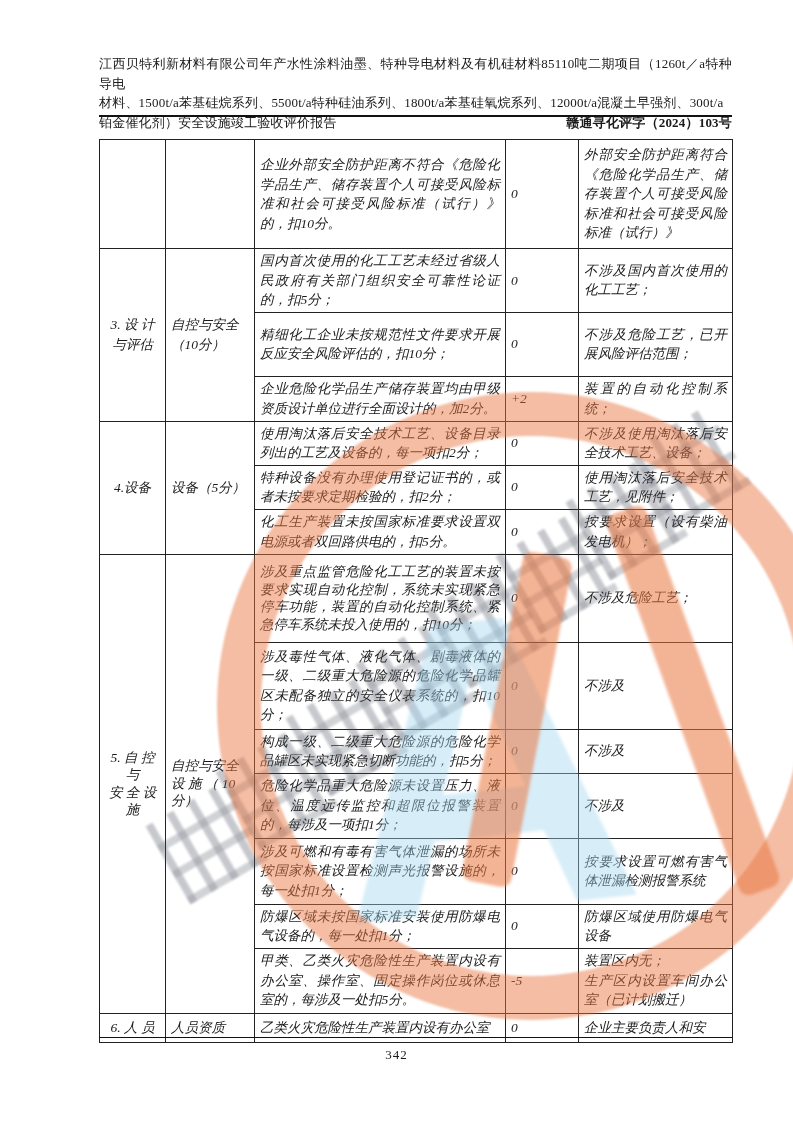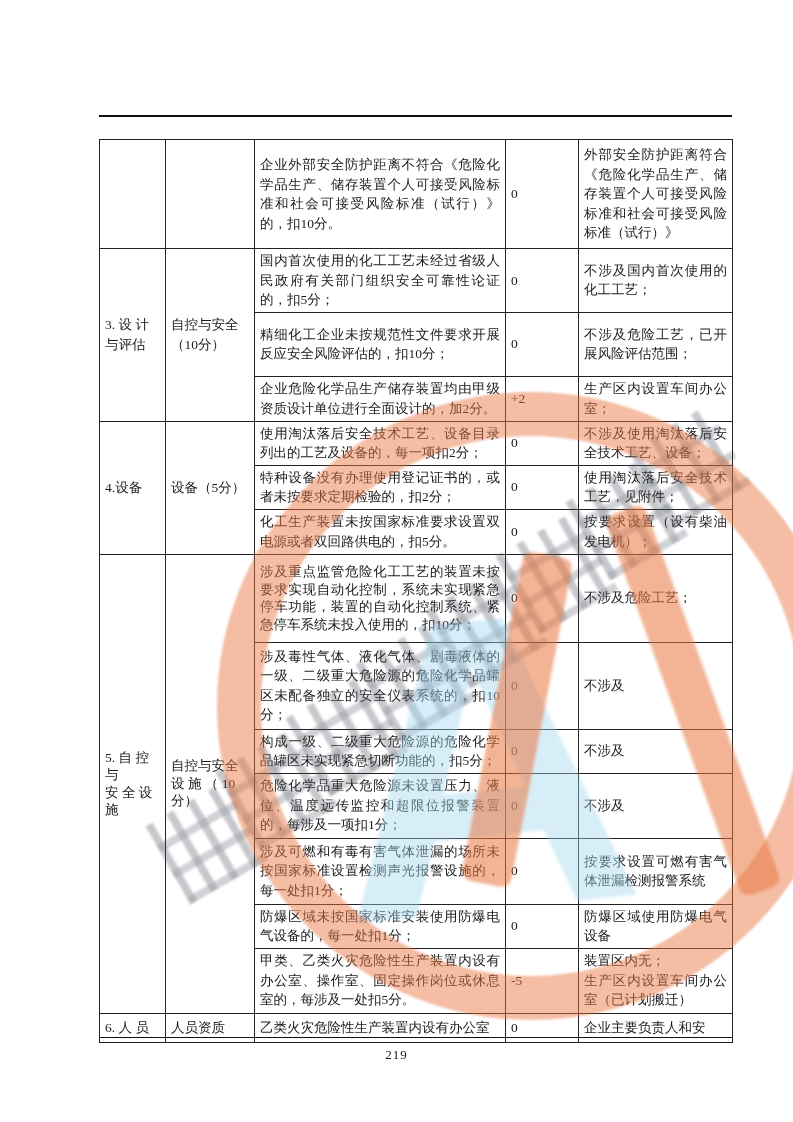--- a/index.html
+++ b/index.html
@@ -14,27 +14,27 @@
     position:absolute;left:99px;top:54px;width:633px;
     font-size:13px;line-height:19.5px;letter-spacing:.2px;text-align:justify;
   }
   .hdr-line{display:block;}
   .hdr-line3{display:flex;justify-content:space-between;align-items:flex-end;}
   .docnum{font-weight:bold;white-space:nowrap;}
   .hdr-rule{position:absolute;left:99px;top:115px;width:633px;border-top:2px solid #111;}
   
   table.doc{
     position:absolute;left:99px;top:139px;width:633px;
-    border-collapse:collapse;table-layout:fixed;
+    border-collapse:collapse;table-layout:fixed;font-style:italic;
   }
   table.doc td{
     border:1px solid #222;font-size:13.5px;line-height:19.5px;
     padding:2px 5px;vertical-align:middle;overflow:hidden;word-break:break-all;
   }
-  td.c1{text-align:left;white-space:pre-line;padding-left:6px;margin-top:12px;}
+  td.c1{text-align:center;white-space:pre-line;padding-left:6px;margin-top:12px;}
   td.c2{text-align:left;white-space:pre-line;padding-left:6px;}
   td.c3{text-align:justify;text-align-last:left;}
   td.c4{padding-left:9px;}
   td.c5{text-align:justify;text-align-last:left;white-space:pre-line;}
   tr.tight td{line-height:17.5px;}
   .tbl-end{position:absolute;left:99px;top:1037px;width:633px;border-top:1.6px solid #111;}
   
   .pagenum{position:absolute;top:1047px;left:0;width:793px;text-align:center;font-size:13px;letter-spacing:1px;}
   
   .watermark{position:absolute;inset:0;pointer-events:none;z-index:6;}
@@ -61,20 +61,28 @@
     background-image:
       repeating-linear-gradient(90deg, rgba(70,76,90,.55) 0 8px, transparent 8px 24px),
       repeating-linear-gradient(0deg,  rgba(70,76,90,.45) 0 8px, transparent 8px 30px);
   }
 </style>
 </head>
 <body>
 
 <div class="page">
 
+  <div class="hdr">
+    <span class="hdr-line">江西贝特利新材料有限公司年产水性涂料油墨、特种导电材料及有机硅材料85110吨二期项目（1260t／a特种导电</span>
+    <span class="hdr-line">材料、1500t/a苯基硅烷系列、5500t/a特种硅油系列、1800t/a苯基硅氧烷系列、12000t/a混凝土早强剂、300t/a</span>
+    <span class="hdr-line hdr-line3">
+      <span>铂金催化剂）安全设施竣工验收评价报告</span>
+      <span class="docnum">赣通寻化评字（2024）103号</span>
+    </span>
+  </div>
   <div class="hdr-rule"></div>
 
   <table class="doc">
     <colgroup>
       <col style="width:66px">
         <col style="width:89px">
         <col style="width:251px">
         <col style="width:73px">
         <col style="width:154px">
     </colgroup>
@@ -96,21 +104,21 @@
         <td class="c5">不涉及国内首次使用的化工工艺；</td>
       </tr>
       <tr style="height:64px">
         <td class="c3">精细化工企业未按规范性文件要求开展反应安全风险评估的，扣10分；</td>
         <td class="c4">0</td>
         <td class="c5">不涉及危险工艺，已开展风险评估范围；</td>
       </tr>
       <tr style="height:45px">
         <td class="c3">企业危险化学品生产储存装置均由甲级资质设计单位进行全面设计的，加2分。</td>
         <td class="c4">+2</td>
-        <td class="c5">生产区内设置车间办公室；</td>
+        <td class="c5">装置的自动化控制系统；</td>
       </tr>
       <tr style="height:38px">
         <td class="c1" rowspan="3">4.设备</td>
         <td class="c2" rowspan="3">设备（5分）</td>
         <td class="c3">使用淘汰落后安全技术工艺、设备目录列出的工艺及设备的，每一项扣2分；</td>
         <td class="c4">0</td>
         <td class="c5">不涉及使用淘汰落后安全技术工艺、设备；</td>
       </tr>
       <tr style="height:44px">
         <td class="c3">特种设备没有办理使用登记证书的，或者未按要求定期检验的，扣2分；</td>
@@ -185,14 +193,14 @@
     <div class="wm wm-frag" style="left:442px;top:582px"></div>
     <div class="wm wm-frag" style="left:512px;top:528px"></div>
     <div class="wm wm-frag" style="left:582px;top:474px"></div>
     <div class="wm wm-frag" style="left:645px;top:422px"></div>
     <div class="wm wm-letter">A</div>
     <div class="wm wm-ring"></div>
     <div class="wm wm-arm-left"></div>
     <div class="wm wm-arm-right"></div>
   </div>
 
-  <div class="pagenum">219</div>
+  <div class="pagenum">342</div>
 </div>
 
 </body></html>

